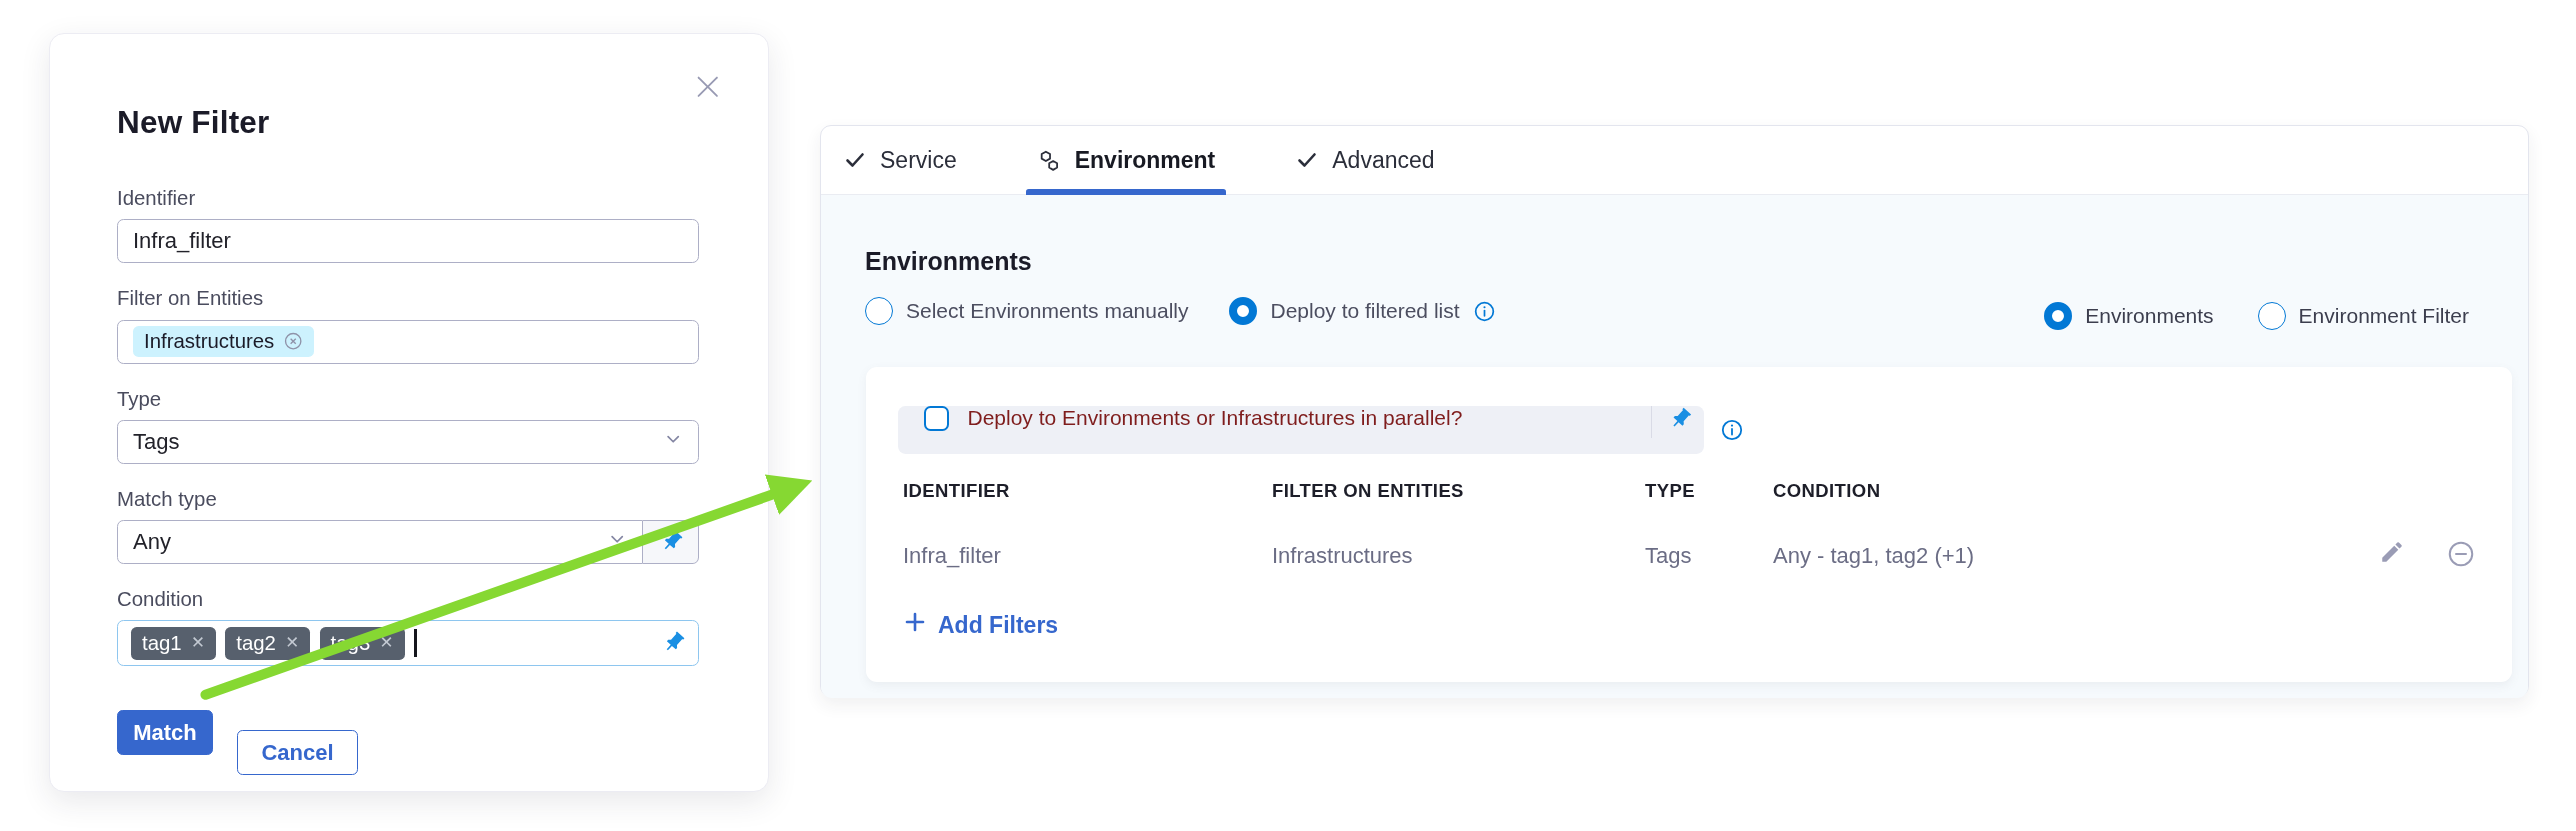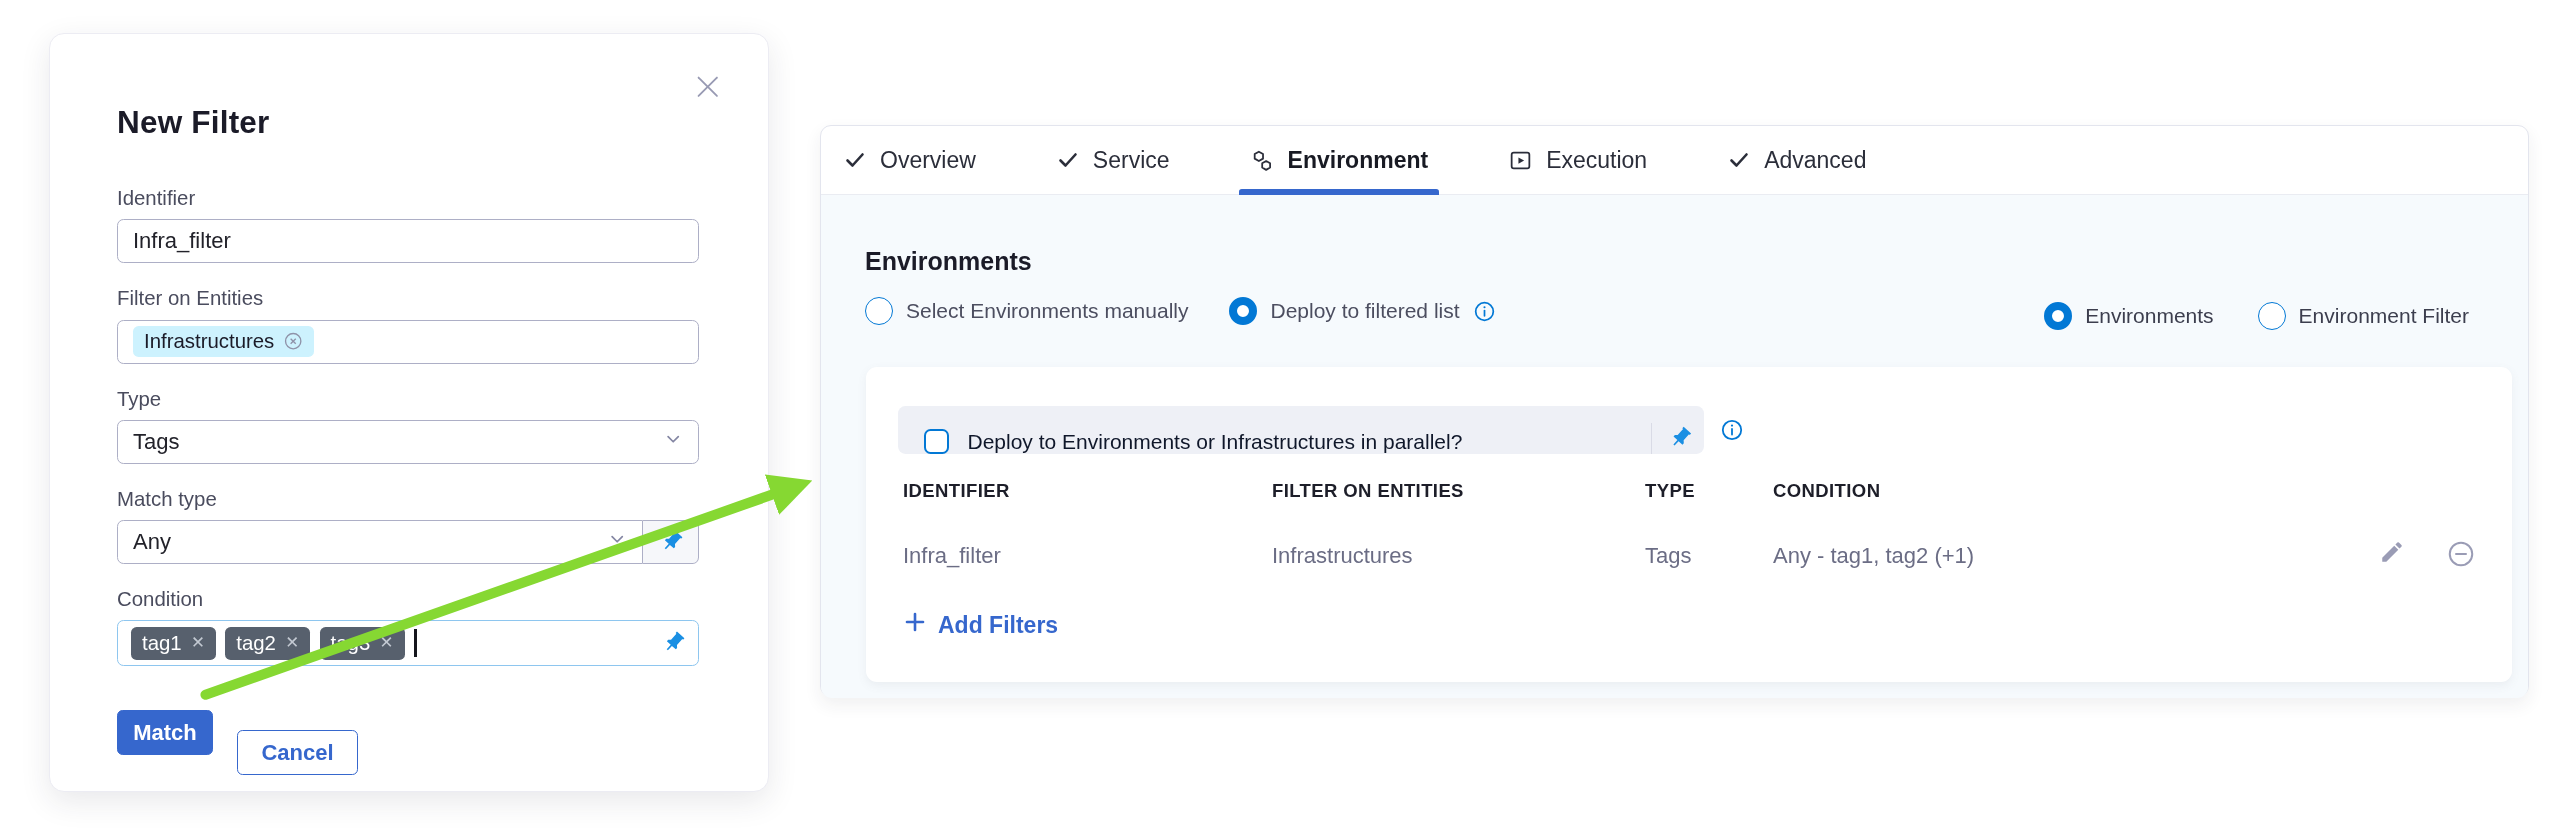--- a/index.html
+++ b/index.html
@@ -71,21 +71,21 @@
   .info{color:var(--primary-blue);display:inline-flex;flex:0 0 auto;cursor:pointer;}
   .toggle-row{position:absolute;right:16.7px;top:50px;display:flex;align-items:center;gap:15px;font-size:21px;color:#23242f;}
   .toggle{width:44px;height:25px;border-radius:13px;background:var(--primary-blue);position:relative;cursor:pointer;flex:0 0 auto;}
   .toggle .knob{position:absolute;top:3.2px;right:3.7px;width:18.5px;height:18.5px;border-radius:50%;background:#fff;}
   .right-radios{position:absolute;right:59px;top:107px;display:flex;gap:44px;align-items:center;}
   .right-radios .radio{color:#3c3e4e;}
 
   .filters-card{position:absolute;left:45px;top:172px;width:1646px;height:315px;background:#fff;border-radius:11px;
     box-shadow:0 3.7px 9.3px rgba(96,97,112,.08);}
   .parallel-bar{position:absolute;left:32px;top:39px;width:806px;height:48px;background:var(--bar-bg);border-radius:7.4px;
-    display:flex;align-items:flex-end;padding:0 13px 0 26px;font-size:21px;color:#0f172a;}
+    display:flex;align-items:flex-start;padding:0 13px 0 26px;font-size:21px;color:#7f1d1d;}
   .checkbox{width:25px;height:25px;border:2.3px solid var(--primary-blue);border-radius:6.5px;background:#fff;margin-right:18.5px;flex:0 0 auto;cursor:pointer;}
   .parallel-bar .sep{width:0.9px;height:31.5px;background:#d9dbe6;margin-left:auto;margin-right:15px;}
   .bar-info{position:absolute;left:854px;top:51px;}
   .thead span, .trow > span{position:absolute;white-space:nowrap;}
   .thead{position:absolute;left:0;top:113px;width:100%;height:24px;font-size:18.5px;font-weight:700;color:#1d1e29;letter-spacing:0.4px;}
   .c1{left:37px;} .c2{left:406px;} .c3{left:779px;} .c4{left:907px;}
   .trow{position:absolute;left:0;top:176px;width:100%;height:28px;font-size:22px;color:var(--text-muted);}
   .row-action{position:absolute;border:none;background:transparent;color:var(--icon-gray);cursor:pointer;top:-3.7px;}
   .edit-btn{left:1513px;} .remove-btn{left:1580px;}
   .add-filters{position:absolute;left:37px;top:243px;display:flex;align-items:center;gap:11px;border:none;background:transparent;
@@ -196,47 +196,30 @@
   </section>
 
   <section class="panel">
     <nav class="tabs">
       <div class="tab">
         <span class="ticon">
           <svg width="24" height="24" viewBox="0 0 24 24" fill="none" stroke="currentColor" stroke-width="2.6" stroke-linecap="round" stroke-linejoin="round">
               <polyline points="4.5 12.5 9.5 17.5 19.5 6.5"></polyline>
             </svg>
         </span>
-        <span>Overview</span>
-      </div>
-      <div class="tab">
-        <span class="ticon">
-          <svg width="24" height="24" viewBox="0 0 24 24" fill="none" stroke="currentColor" stroke-width="2.6" stroke-linecap="round" stroke-linejoin="round">
-              <polyline points="4.5 12.5 9.5 17.5 19.5 6.5"></polyline>
-            </svg>
-        </span>
         <span>Service</span>
       </div>
       <div class="tab active">
         <span class="ticon">
           <svg width="25" height="25" viewBox="0 0 24 24" fill="none" stroke="currentColor" stroke-width="1.7" stroke-linejoin="round">
               <path d="M8.5 3.5l4 2.3v4.4l-4 2.3-4-2.3V5.8z"></path>
               <path d="M15.5 12.5l3.8 2.2v4.1l-3.8 2.2-3.8-2.2v-4.1z"></path>
             </svg>
         </span>
         <span>Environment</span>
-      </div>
-      <div class="tab">
-        <span class="ticon">
-          <svg width="25" height="25" viewBox="0 0 24 24" fill="none" stroke="currentColor" stroke-width="1.7" stroke-linejoin="round">
-              <rect x="3.5" y="4.5" width="17" height="15" rx="2"></rect>
-              <path d="M10 9l5.5 3L10 15z" fill="currentColor" stroke="none"></path>
-            </svg>
-        </span>
-        <span>Execution</span>
       </div>
       <div class="tab">
         <span class="ticon">
           <svg width="24" height="24" viewBox="0 0 24 24" fill="none" stroke="currentColor" stroke-width="2.6" stroke-linecap="round" stroke-linejoin="round">
               <polyline points="4.5 12.5 9.5 17.5 19.5 6.5"></polyline>
             </svg>
         </span>
         <span>Advanced</span>
       </div>
     </nav>

